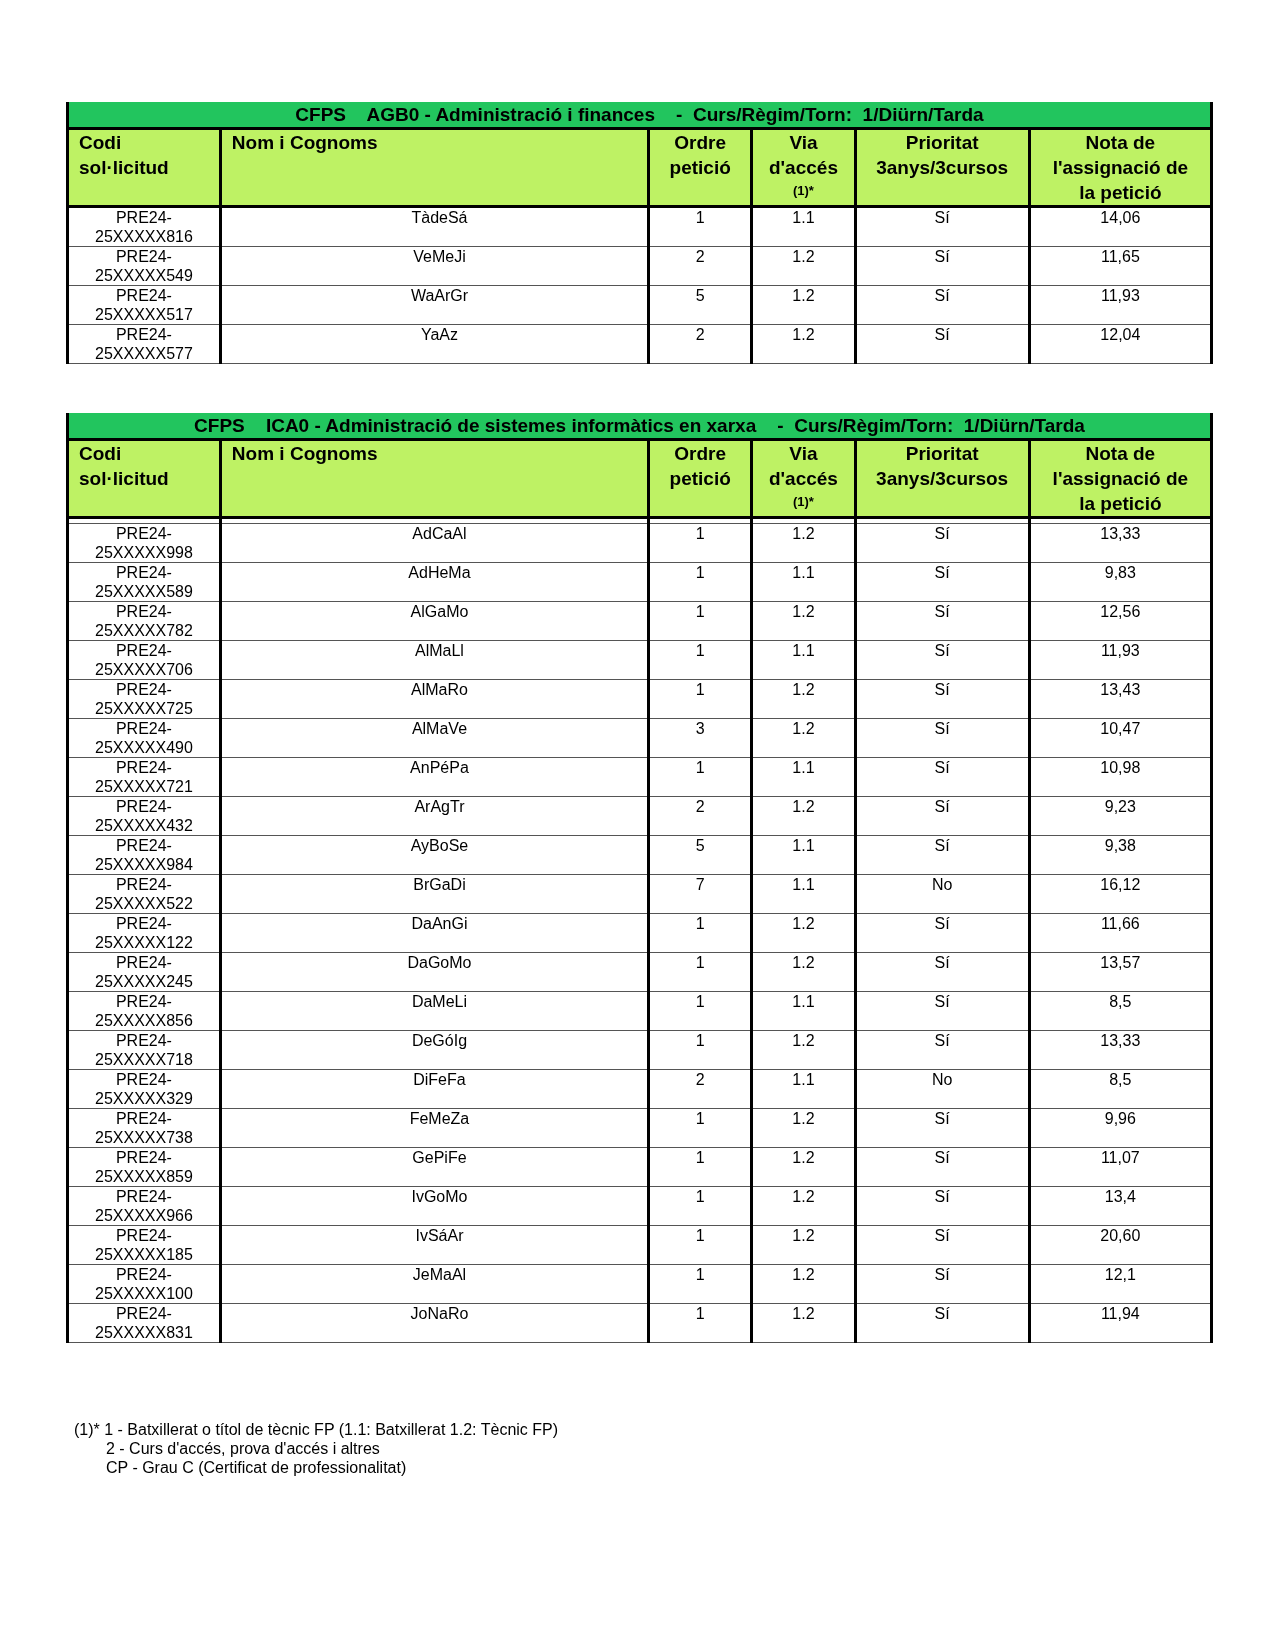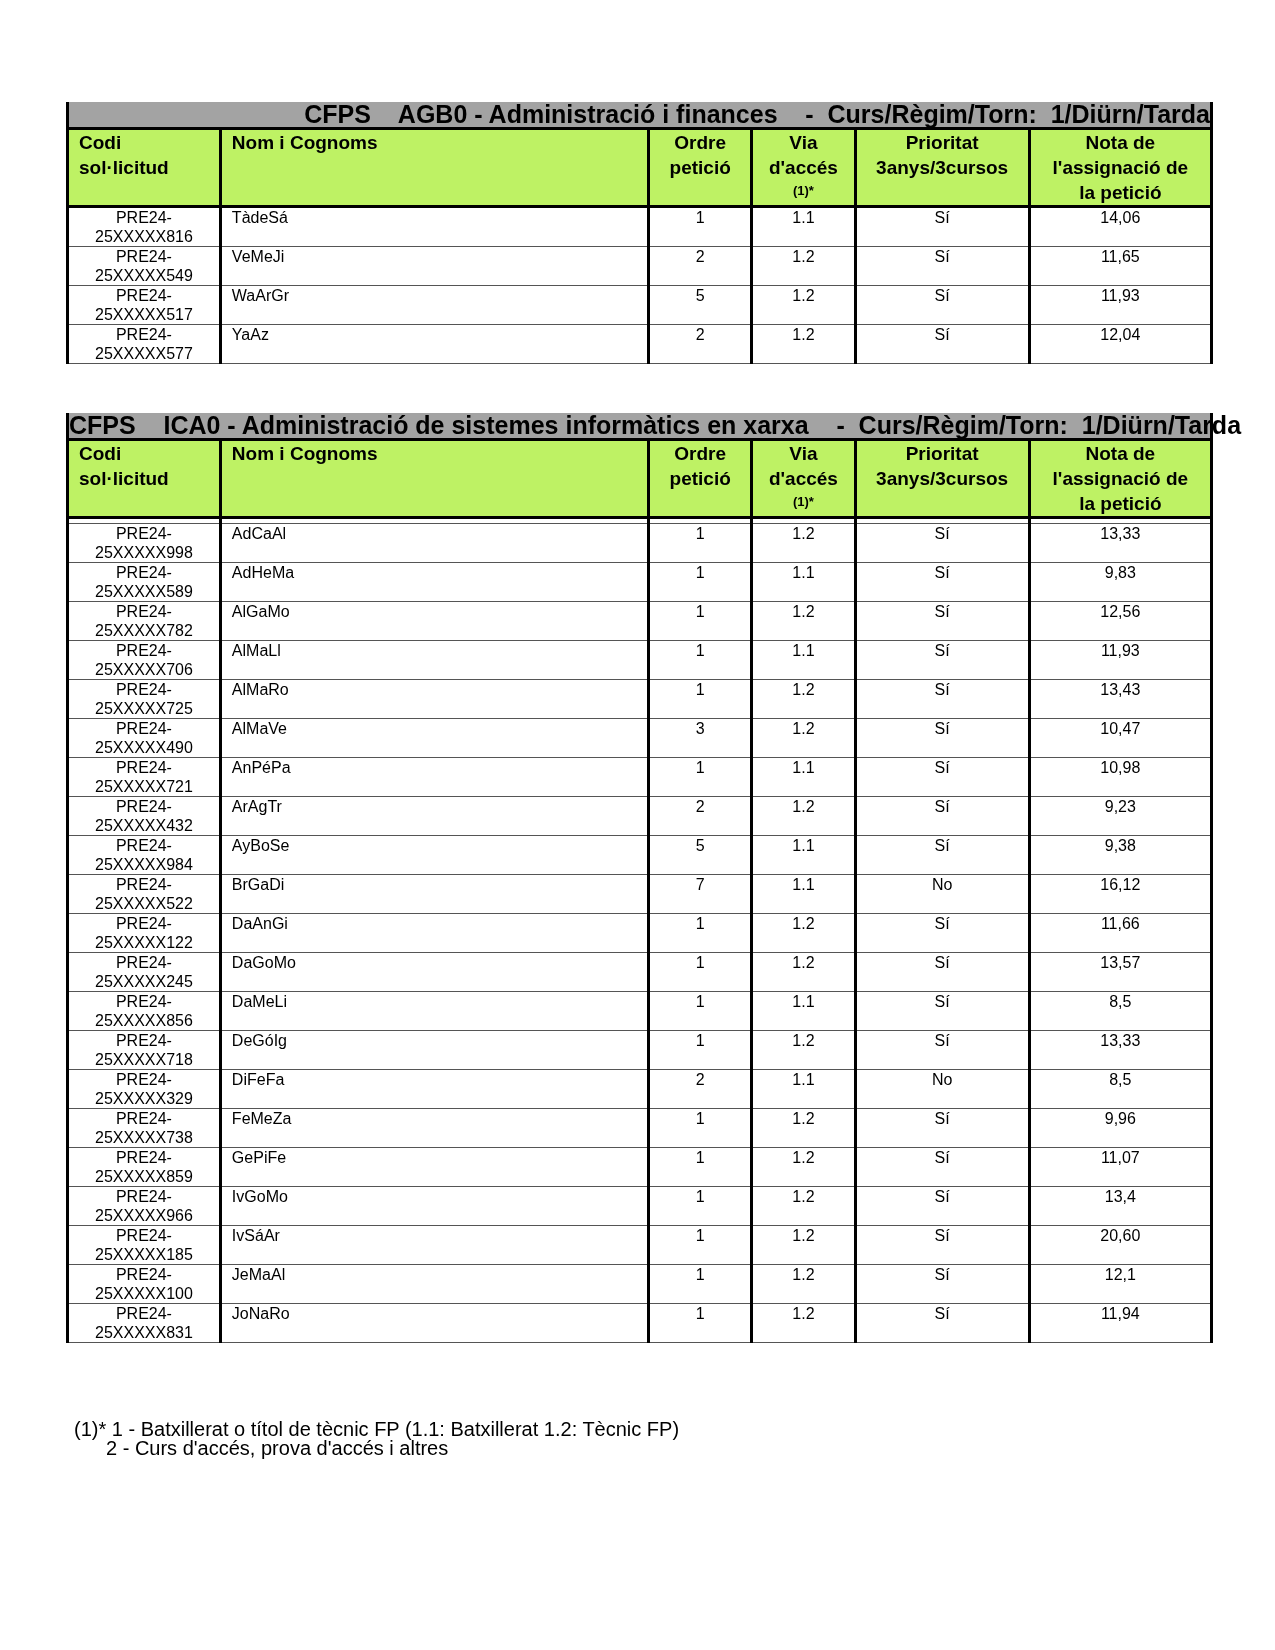--- a/index.html
+++ b/index.html
@@ -6,48 +6,48 @@
     body {
       width: 1275px; height: 1650px; position: relative;
       font-family: "Liberation Sans", sans-serif; color: #000;
     }
     .tbl {
       position: absolute; left: 66px; width: 1147px;
       border-collapse: collapse; table-layout: fixed;
     }
     .tbl td, .tbl th { padding: 0; vertical-align: top; }
     .title-row td {
-      background: #a3a3a3; font-weight: bold; font-size: 25px;
-      text-align: right; height: 25px; line-height: 25px;
+      background: #22c55e; font-weight: bold; font-size: 19px;
+      text-align: center; height: 25px; line-height: 25px;
       border-left: 3px solid #000; border-right: 3px solid #000;
       border-bottom: 3px solid #000; white-space: pre;
     }
     .hdr th {
       background: #bef264; font-weight: bold; font-size: 19px;
       line-height: 25px; height: 75px;
       border: 3px solid #000; border-top: none;
     }
     .hdr th.left { text-align: left; padding-left: 10px; }
     .hdr th.center { text-align: center; }
     .hdr .sub { font-size: 13px; line-height: 22px; display: block; }
     .row td {
       font-size: 16px; line-height: 19px; height: 38px;
       border-bottom: 1.5px solid #555;
       border-left: 3px solid #000; border-right: 3px solid #000;
     }
     .row td.code { text-align: center; }
-    .row td.name { text-align: left; padding-left: 10px; }
+    .row td.name { text-align: center; padding-left: 10px; }
     .row td.c { text-align: center; }
     .spacer-row td {
       height: 4px; border-left: 3px solid #000; border-right: 3px solid #000;
       border-bottom: 1.5px solid #555;
     }
     .footnote {
       position: absolute; left: 74px; top: 1420px;
-      font-size: 20px; line-height: 19px;
+      font-size: 16px; line-height: 19px;
     }
     .footnote .line { white-space: pre; }
     .footnote .indent { padding-left: 32px; }
   </style>
 </head>
 <body>
 
 <table class="tbl" style="top:102px;">
   <colgroup>
     <col style="width:151px">
@@ -304,13 +304,14 @@
         <td class="c">1.2</td>
         <td class="c">Sí</td>
         <td class="c">11,94</td>
       </tr>
     </tbody>
 </table>
 
 <div class="footnote">
   <div class="line">(1)* 1 - Batxillerat o títol de tècnic FP (1.1: Batxillerat 1.2: Tècnic FP)</div>
   <div class="line indent">2 - Curs d'accés, prova d'accés i altres</div>
+  <div class="line indent">CP - Grau C (Certificat de professionalitat)</div>
 </div>
 
 </body></html>

